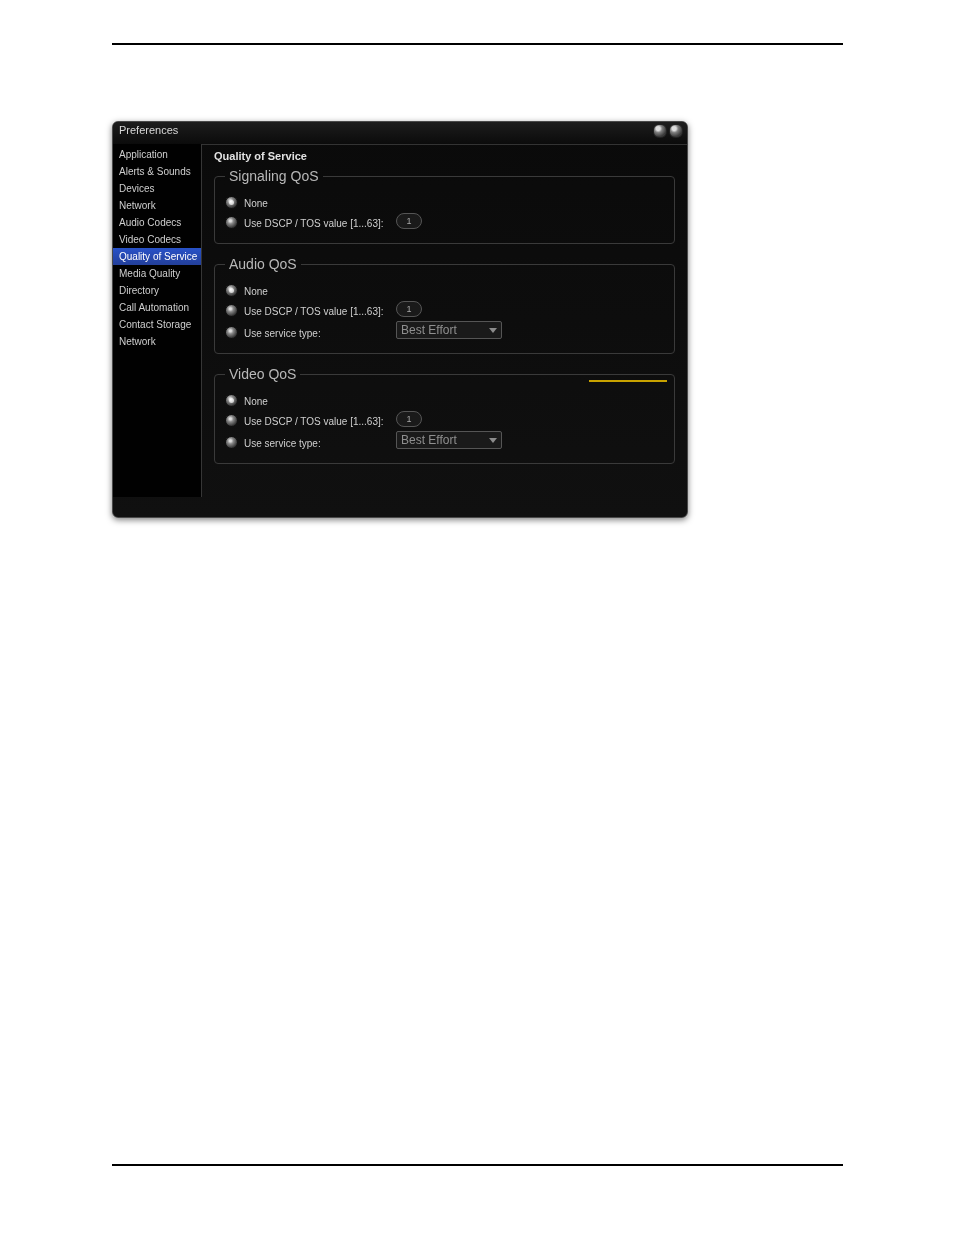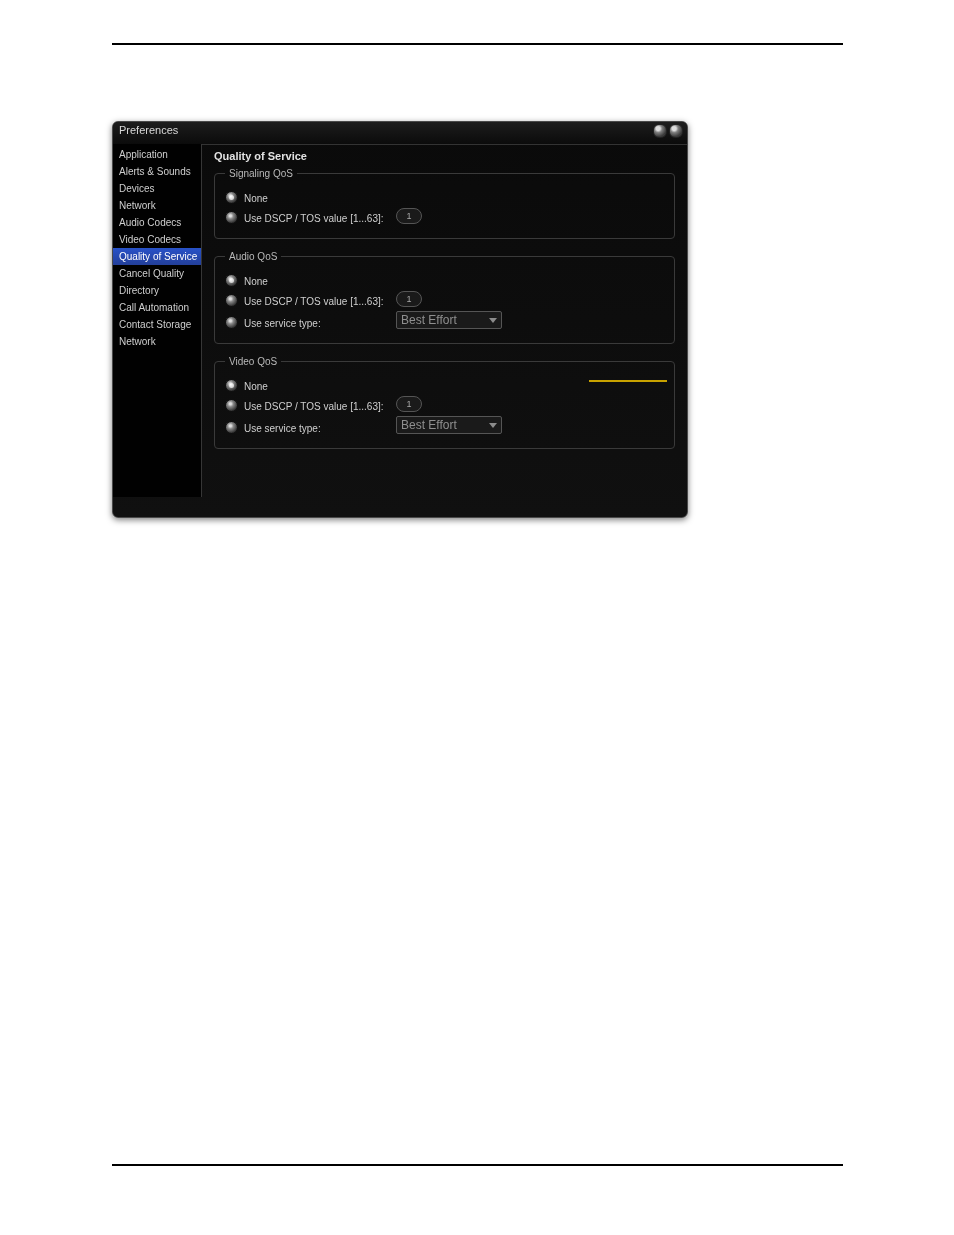--- a/index.html
+++ b/index.html
@@ -18,21 +18,21 @@
   .tbtn{width:12px;height:12px;border-radius:6px;
     background:radial-gradient(circle at 35% 30%,#ddd 2px,#808080 4px,#3a3a3a 8px);
     border:1px solid #222;font-size:8px;line-height:10px;text-align:center;color:#bbb}
   .body{position:absolute;top:22px;bottom:20px;left:0;right:0;display:flex}
   .sidebar{width:88px;background:#010101;border-right:1px solid #363636;padding-top:2px}
   .nav{color:#cfcfcf;font-size:10px;padding:3px 6px;white-space:nowrap;cursor:pointer}
   .nav.sel{background:linear-gradient(#2852c8,#233f9a);color:#fff}
   .content{flex:1;color:#cfcfcf;padding:6px 10px;overflow:auto}
   .heading{font-size:11px;font-weight:bold;color:#e2e2e2;margin:0 0 4px 2px}
   fieldset{border:1px solid #3a3a3a;border-radius:4px;margin:6px 2px 12px 2px;padding:8px 10px 10px 10px}
-  legend{font-size:10px;color:#b8b8b8;padding:0 4px}
+  legend{font-size:14px;color:#b8b8b8;padding:0 4px}
   .row{display:flex;align-items:flex-end;gap:6px;margin:4px 0;font-size:10px}
   .radio{width:11px;height:11px;border-radius:50%;
     background:radial-gradient(circle at 40% 35%,#ddd 1px,#888 3px,#333 7px);
     border:1px solid #111;display:flex;align-items:center;justify-content:center;flex:none}
   .radio.sel::after{content:"";width:5px;height:5px;border-radius:50%;
     background:radial-gradient(circle at 35% 30%,#fff,#bcbcbc)}
   .pillbox{width:24px;height:14px;border:1px solid #555;border-radius:9px;
     background:#1a1a1a;display:flex;align-items:center;justify-content:center;
     font-size:9px;color:#a8a8a8}
   .select{width:96px;height:16px;border:1px solid #555;border-radius:2px;
@@ -71,21 +71,21 @@
 
   <div class="body">
     <div class="sidebar">
       <div class="nav"><span>Application</span></div>
       <div class="nav"><span>Alerts &amp; Sounds</span></div>
       <div class="nav"><span>Devices</span></div>
       <div class="nav"><span>Network</span></div>
       <div class="nav"><span>Audio Codecs</span></div>
       <div class="nav"><span>Video Codecs</span></div>
       <div class="nav sel"><span>Quality of Service</span></div>
-      <div class="nav"><span>Cancel Quality</span></div>
+      <div class="nav"><span>Media Quality</span></div>
       <div class="nav"><span>Directory</span></div>
       <div class="nav"><span>Call Automation</span></div>
       <div class="nav"><span>Contact Storage</span></div>
       <div class="nav"><span>Network</span></div>
     </div>
 
     <div class="content">
       <div class="heading">Quality of Service</div>
 
       <fieldset>

